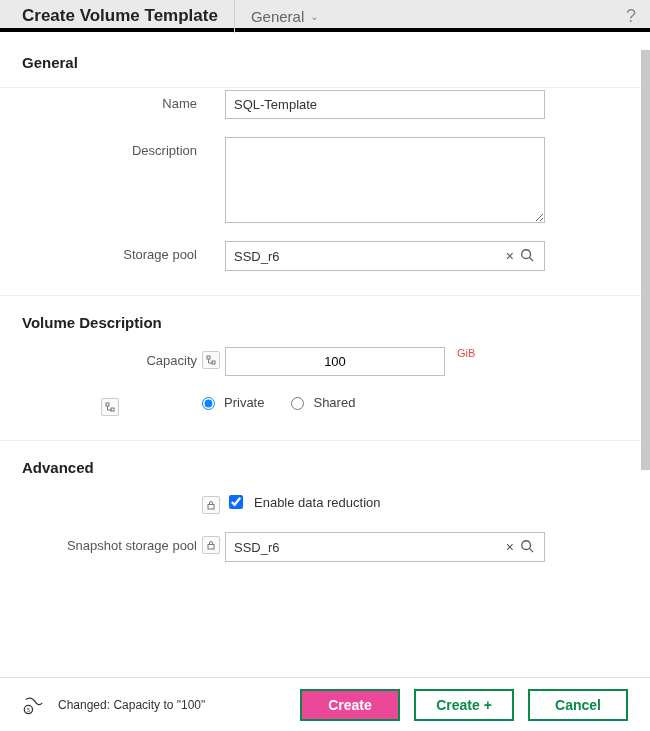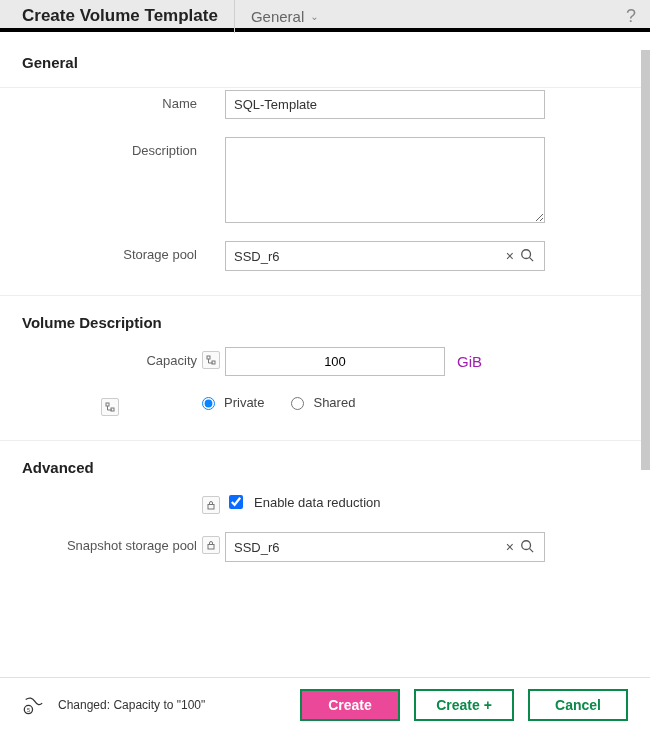--- a/index.html
+++ b/index.html
@@ -105,21 +105,21 @@
     border-radius: 2px;
     display: flex;
     align-items: center;
     justify-content: center;
     font-size: 10px;
     color: #777;
     background: #fafafa;
   }
   .field-cell {
     display: flex;
-    align-items: center;
+    align-items: flex-start;
     gap: 12px;
   }
   input.text-input, textarea.text-input, .combo {
     border: 1px solid #bfbfbf;
     padding: 6px 8px;
     font-family: inherit;
     font-size: 13px;
     color: #333;
     width: 320px;
     outline: none;
@@ -151,21 +151,21 @@
   }
   input.num-input {
     border: 1px solid #bfbfbf;
     padding: 6px 18px;
     font-family: inherit;
     font-size: 13px;
     text-align: center;
     width: 220px;
     outline: none;
   }
-  .unit { color: #a21caf; font-size: 15px; }
+  .unit { color: #ef4444; font-size: 11px; }
   .radio-row { display: flex; align-items: center; gap: 22px; }
   .radio-item { display: flex; align-items: center; gap: 6px; color: #444; cursor: pointer; }
   .radio-item input { accent-color: #0a84ff; }
   .check-item { display: flex; align-items: center; gap: 8px; color: #333; cursor: pointer; }
   .check-item input { accent-color: #0a6cff; width: 14px; height: 14px; }
 
   
   .footer {
     position: absolute;
     left: 0; right: 0; bottom: 0;

